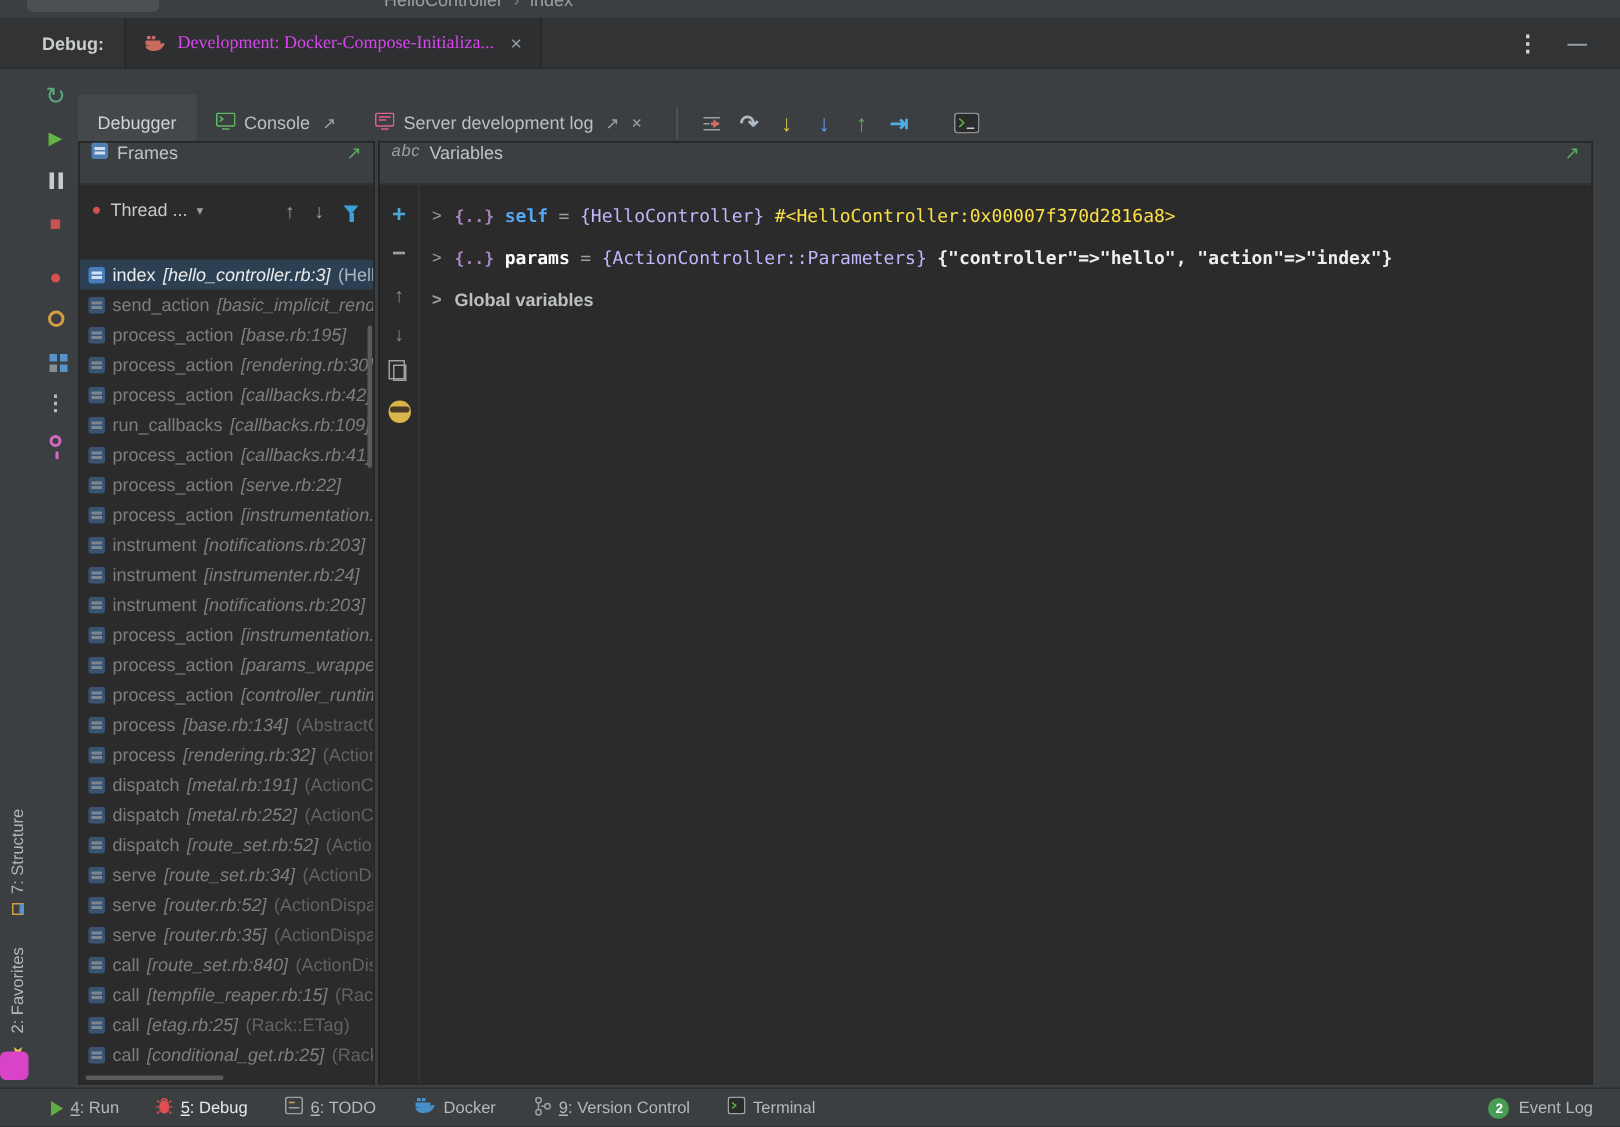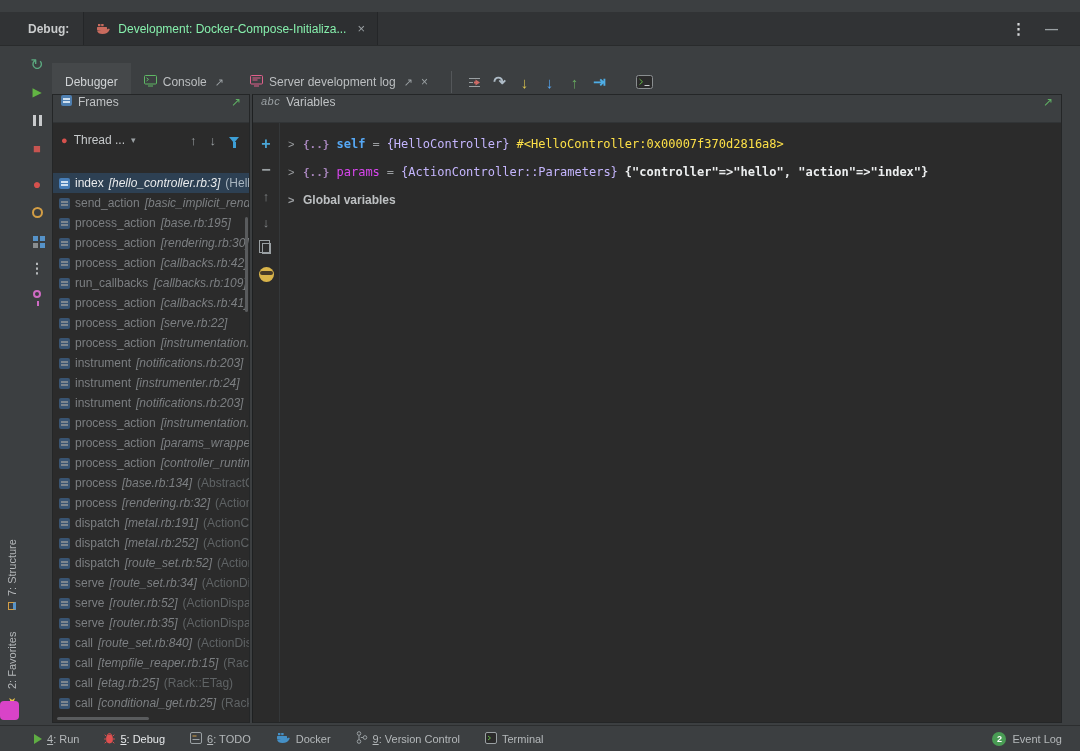--- a/index.html
+++ b/index.html
@@ -11,21 +11,21 @@
   }
   
   .topstrip { position:absolute; top:0; left:0; right:0; height:12px; background:#3c3f41; overflow:hidden; }
   .top-pill { position:absolute; left:18px; top:-8px; width:88px; height:16px; background:#4c5052; border-radius:4px; }
   .breadcrumb { position:absolute; left:256px; top:-7px; color:#9da0a3; white-space:nowrap; }
   .breadcrumb .sep { margin:0 7px; color:#7d8184; }
   
   .debug-header { position:absolute; top:12px; left:0; right:0; height:34px; background:#313335; border-bottom:1px solid #292b2c; display:flex; align-items:center; }
   .dbg-label { margin-left:28px; font-weight:bold; color:#cacccd; }
   .run-tab { margin-left:14px; height:33px; display:flex; align-items:center; gap:7px; padding:0 12px; background:#2d2f31; border-left:1px solid #242628; border-right:1px solid #242628; }
-  .tab-title { color:#86efac; }
+  .tab-title { color:#d946ef;font-family:Liberation Serif, serif; }
   .tab-close { color:#9aa0a3; font-size:13px; margin-left:4px; cursor:default; }
   .hdr-more { position:absolute; right:54px; color:#d6d8da; font-size:15px; font-weight:bold; }
   .hdr-hide { position:absolute; right:22px; color:#9aa0a3; font-size:13px; font-weight:bold; }
   .cfg-icon { display:flex; }
   
   .tabs-row { position:absolute; top:47px; left:52px; right:0; height:38px; display:flex; align-items:center;margin-top:16px; }
   .dtab { height:38px; display:flex; align-items:center; gap:6px; padding:0 13px; color:#bcbfc1; }
   .dtab.selected { background:#45484a; color:#d0d3d5; }
   .ext-arrow { color:#9aa0a3; font-size:11px; margin-left:2px; }
   .dtab .tab-close { font-size:12px; margin-left:2px; }
@@ -88,21 +88,21 @@
   .g-mup, .g-mdn { color:#84888a; font-size:13px; font-weight:bold; }
   .ic-copy { width:9px; height:11px; border:1px solid #9aa0a3; background:#2b2b2b; position:relative; }
   .ic-copy::before { content:""; position:absolute; left:-4px; top:-4px; width:9px; height:11px; border:1px solid #9aa0a3; }
   .ic-glasses { width:15px; height:15px; border-radius:50%; background:#d9b44a; position:relative; }
   .ic-glasses::after { content:""; position:absolute; left:1px; right:1px; top:4px; height:4px; background:#463a28; border-radius:2px; }
   .vars-rows { flex:1; padding:7px 0 0 8px; overflow:hidden; }
   .vrow { display:flex; align-items:center; gap:7px; height:28px; font-family:"DejaVu Sans Mono", monospace; white-space:nowrap; }
   .chev { color:#9da0a3; font-size:11px; font-family:"Liberation Sans", sans-serif; width:8px; }
   .obic { color:#a886bd; font-weight:bold; font-size:11px; }
   .vname.blue { color:#56a8f5; font-weight:bold; }
-  .vname.orange { color:#d946ef; font-weight:normal; }
+  .vname.orange { color:#ffffff; font-weight:bold; }
   .veq { color:#9a9da0; }
   .vtype { color:#c4b5fd; }
   .vval { color:#fde047; }
   .vval.vb { color:#eceeef; font-weight:bold; }
   .grow { display:flex; align-items:center; gap:7px; height:28px; color:#bdc0c2; font-weight:bold; }
   
   .rail-btn { position:absolute; left:0; width:24px; writing-mode:vertical-rl; transform:rotate(180deg); color:#b3b6b8; font-size:11px; display:flex; align-items:center; gap:6px; justify-content:center; }
   .rb-structure { top:530px; height:90px; }
   .rb-favorites { top:626px; height:88px; }
   .ic-structure { width:8px; height:8px; border:1px solid #d39e45; border-left:3px solid #5693c9; }
@@ -116,20 +116,26 @@
   .mn { text-decoration:underline; }
   .ic-run { width:0; height:0; border-left:8px solid #5fad43; border-top:5px solid transparent; border-bottom:5px solid transparent; }
   .eventlog { margin-left:auto; margin-right:18px; display:flex; align-items:center; gap:6px; }
   .badge { width:14px; height:14px; border-radius:50%; background:#499c54; color:#fff; font-size:9px; font-weight:bold; display:flex; align-items:center; justify-content:center; }
 </style>
 </head>
 <body>
 
 <div class="app">
 
+  <div class="topstrip">
+    <div class="top-pill"></div>
+    <div class="breadcrumb">
+      <span>HelloController</span><span class="sep">›</span><span>index</span>
+    </div>
+  </div>
 
   <div class="debug-header">
     <span class="dbg-label">Debug:</span>
     <div class="run-tab">
       <span class="cfg-icon">
         <svg width="15" height="12" viewBox="0 0 15 12">
             <rect x="1" y="4" width="10" height="3" rx="0.5" fill="#c96b5e"></rect>
             <rect x="2" y="1" width="2.4" height="2.2" fill="#c96b5e"></rect>
             <rect x="5.2" y="1" width="2.4" height="2.2" fill="#c96b5e"></rect>
             <path d="M1 7.5c.5 2.5 2.5 3.5 5.5 3.5 3.5 0 6-1.5 7.2-4.6.3-.8-1.6-.9-2.2-.2z" fill="#c96b5e"></path>

